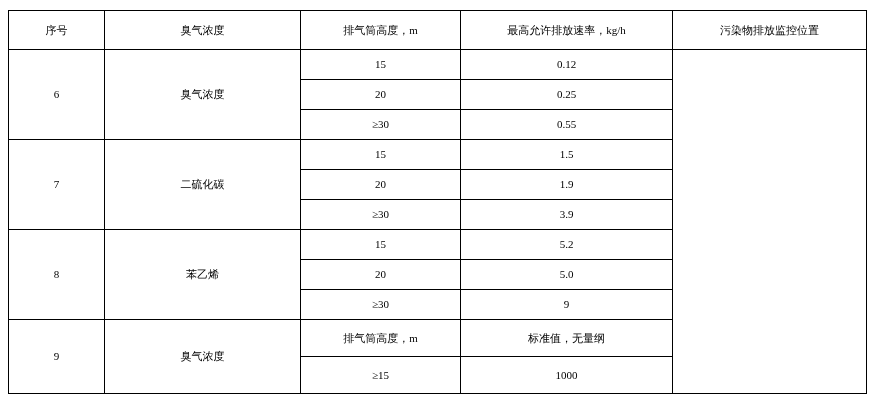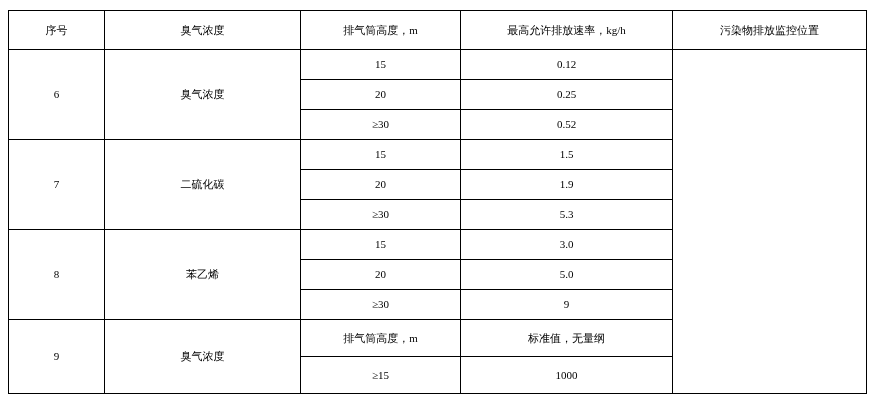--- a/index.html
+++ b/index.html
@@ -91,43 +91,43 @@
         <td>15</td>
         <td>0.12</td>
         <td class="pos-cell" rowspan="11"></td>
       </tr>
       <tr class="sub-row">
         <td>20</td>
         <td>0.25</td>
       </tr>
       <tr class="sub-row">
         <td class="nowrap">≥30</td>
-        <td>0.52</td>
+        <td>0.55</td>
       </tr>
 
       <tr class="sub-row">
         <td class="group-cell" rowspan="3">7</td>
         <td class="group-cell" rowspan="3">二硫化碳</td>
         <td>15</td>
         <td>1.5</td>
       </tr>
       <tr class="sub-row">
         <td>20</td>
         <td>1.9</td>
       </tr>
       <tr class="sub-row">
         <td class="nowrap">≥30</td>
-        <td>5.3</td>
+        <td>3.9</td>
       </tr>
 
       <tr class="sub-row">
         <td class="group-cell" rowspan="3">8</td>
         <td class="group-cell" rowspan="3">苯乙烯</td>
         <td>15</td>
-        <td>3.0</td>
+        <td>5.2</td>
       </tr>
       <tr class="sub-row">
         <td>20</td>
         <td>5.0</td>
       </tr>
       <tr class="sub-row">
         <td class="nowrap">≥30</td>
         <td>9</td>
       </tr>
 

